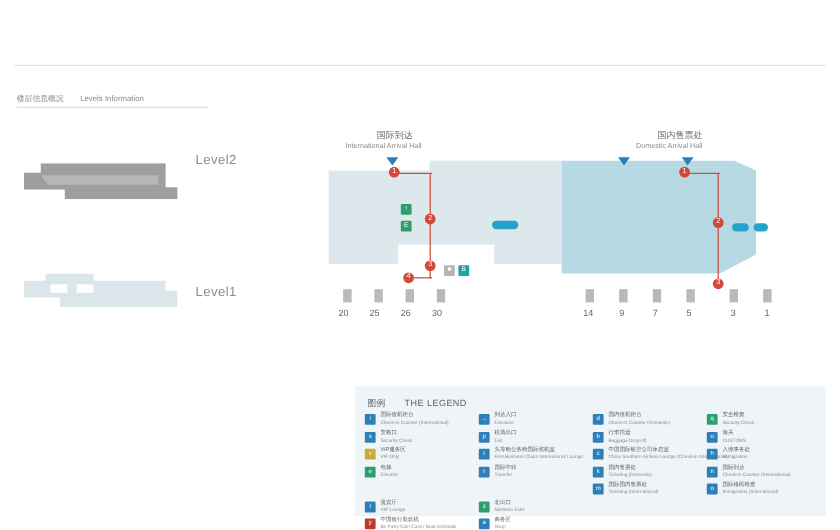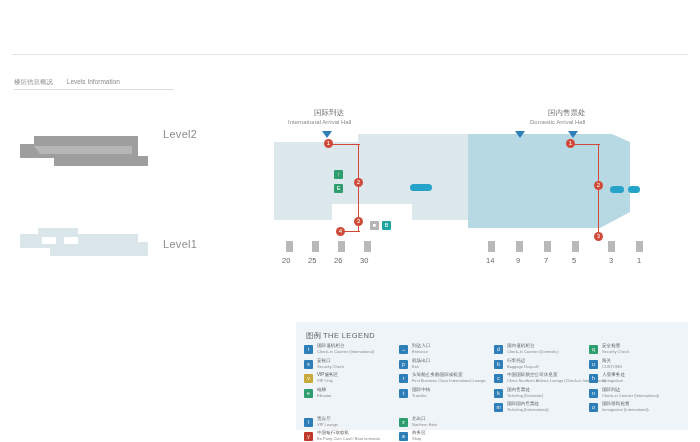--- a/index.html
+++ b/index.html
@@ -48,21 +48,21 @@
 
   .isq{position:absolute;width:9px;height:9px;background:#2f9e6e;color:#fff;font-size:5.5px;line-height:9px;text-align:center;border-radius:1px;}
   .isq.gray{background:#b5b5b5;}
   .isq.teal{background:#1fa5a0;}
 
   .pill{position:absolute;height:7px;border-radius:4px;background:#25a3c9;}
 
   
   .legend{position:absolute;left:296px;top:322px;width:392px;height:108px;background:#eef4f7;}
   .legend-title{position:absolute;left:306px;top:331px;font-size:7.5px;color:#5f5f5f;}
-  .legend-title .en{margin-left:0;letter-spacing:.4px;}
+  .legend-title .en{margin-left:14px;letter-spacing:.4px;}
   .lg-grid{position:absolute;left:304px;top:344px;width:380px;}
   .lg-col{float:left;width:95px;}
   .lg-item{height:14.5px;position:relative;}
   .lg-ico{position:absolute;left:0;top:1px;width:9px;height:9px;border-radius:1px;background:#2e7fb8;color:#fff;font-size:5px;line-height:9px;text-align:center;}
   .lg-cn{position:absolute;left:13px;top:-1px;font-size:4.6px;color:#5d5d5d;white-space:nowrap;}
   .lg-en{position:absolute;left:13px;top:5px;font-size:4px;color:#8b8b8b;white-space:nowrap;}
   .clr{clear:both;}
 </style>
 </head>
 <body>

